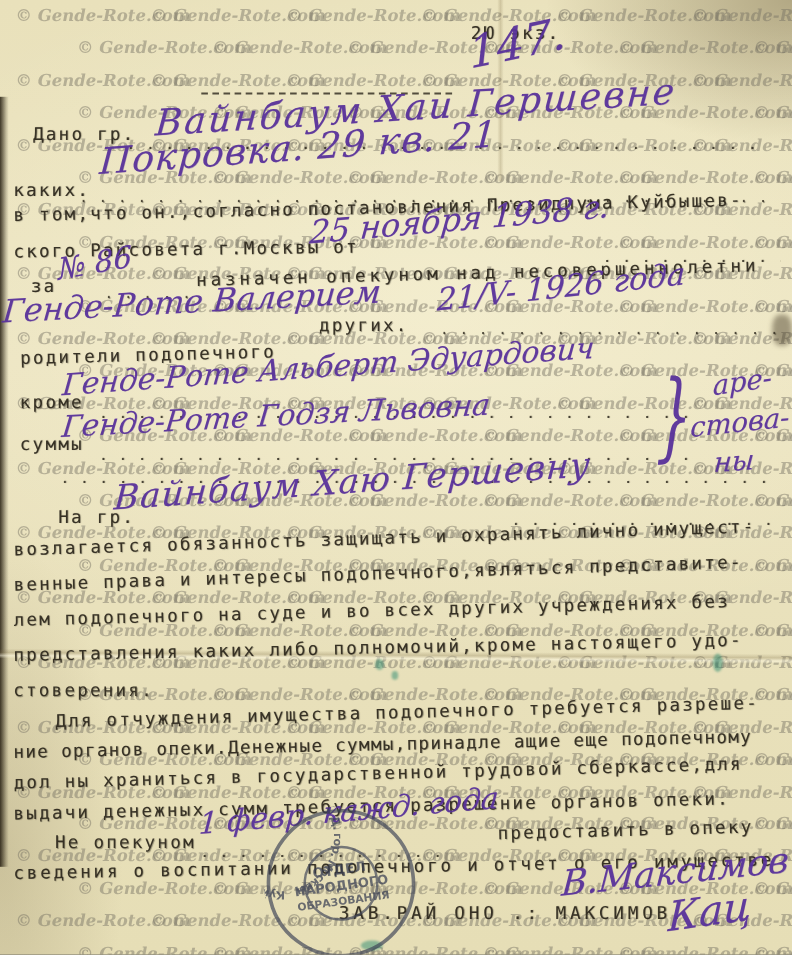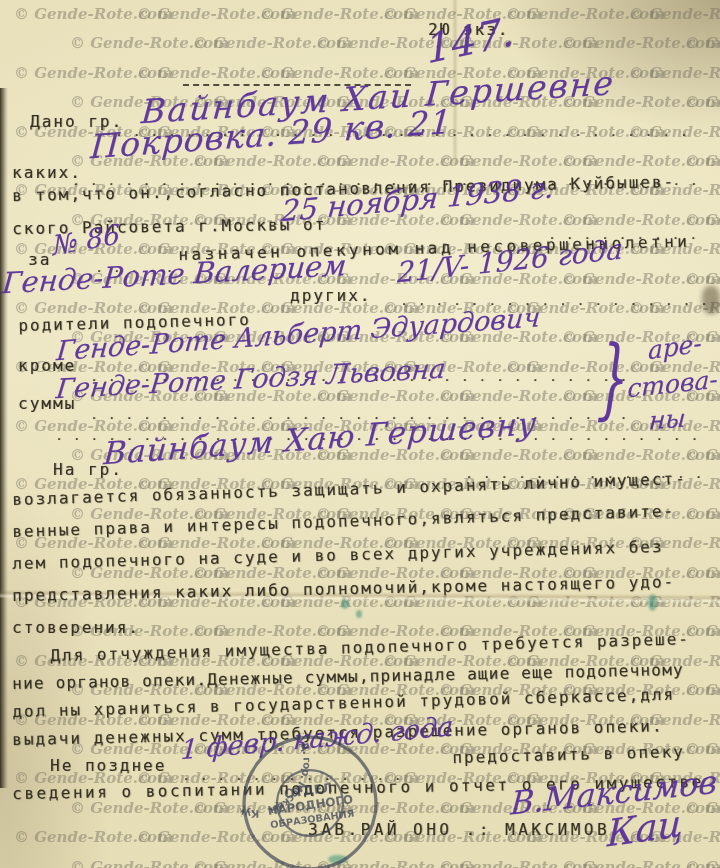--- a/index.html
+++ b/index.html
@@ -290,21 +290,21 @@
   <div class="typed" style="left:12px;top:522px;transform:rotate(-1.8deg);">венные права и интересы подопечного,являться представите-</div>
   <div class="typed" style="left:12px;top:554px;transform:rotate(-1.5deg);">лем подопечного на суде и во всех других учреждениях без</div>
   <div class="typed" style="left:12px;top:586px;transform:rotate(-1.2deg);">представления каких либо полномочий,кроме настоящего удо-</div>
   <div class="typed" style="left:12px;top:618px;">стоверения.</div>
 
   <div class="typed" style="left:50px;top:646px;transform:rotate(-1.5deg);">Для отчуждения имущества подопечного требуется разреше-</div>
   <div class="typed" style="left:12px;top:674px;transform:rotate(-1.2deg);letter-spacing:1.2px;">ние органов опеки.Денежные суммы,принадле ащие еще подопечному</div>
   <div class="typed" style="left:12px;top:702px;transform:rotate(-1.5deg);">дол ны храниться в государственной трудовой сберкассе,для</div>
   <div class="typed" style="left:12px;top:730px;transform:rotate(-1.2deg);">выдачи денежных сумм требуется разрешение органов опеки.</div>
 
-  <div class="typed" style="left:50px;top:756px;">Не позднее</div>
+  <div class="typed" style="left:50px;top:756px;">Не опекуном</div>
   <div class="typed dots" style="left:182px;top:768px;width:228px;">. . . . . . . . . . . . . . . . . . . . . . . . . . . . . . . . . . . . . . . . . . . . . . . .</div>
   <div class="hand" style="left:182px;top:734px;font-size:27px;transform:rotate(-5deg) skewX(-9deg);">1 февр. кажд. года</div>
   <div class="typed" style="left:452px;top:748px;transform:rotate(-1.5deg);">предоставить в опеку</div>
   <div class="typed" style="left:12px;top:784px;transform:rotate(-1deg);letter-spacing:2.5px;">сведения о воспитании подопечного и отчет о его имуществе</div>
 
   <div class="typed" style="left:308px;top:820px;letter-spacing:3.5px;">ЗАВ.РАЙ ОНО .: МАКСИМОВ.</div>
   <div class="hand" style="left:512px;top:784px;font-size:32px;transform:rotate(-6deg) skewX(-10deg);">В.Максимов</div>
   <div class="hand" style="left:608px;top:812px;font-size:37px;transform:rotate(-8deg) skewX(-10deg);">Кац</div>
 
   <svg class="stamp" width="140" height="140" viewBox="0 0 136 136">

